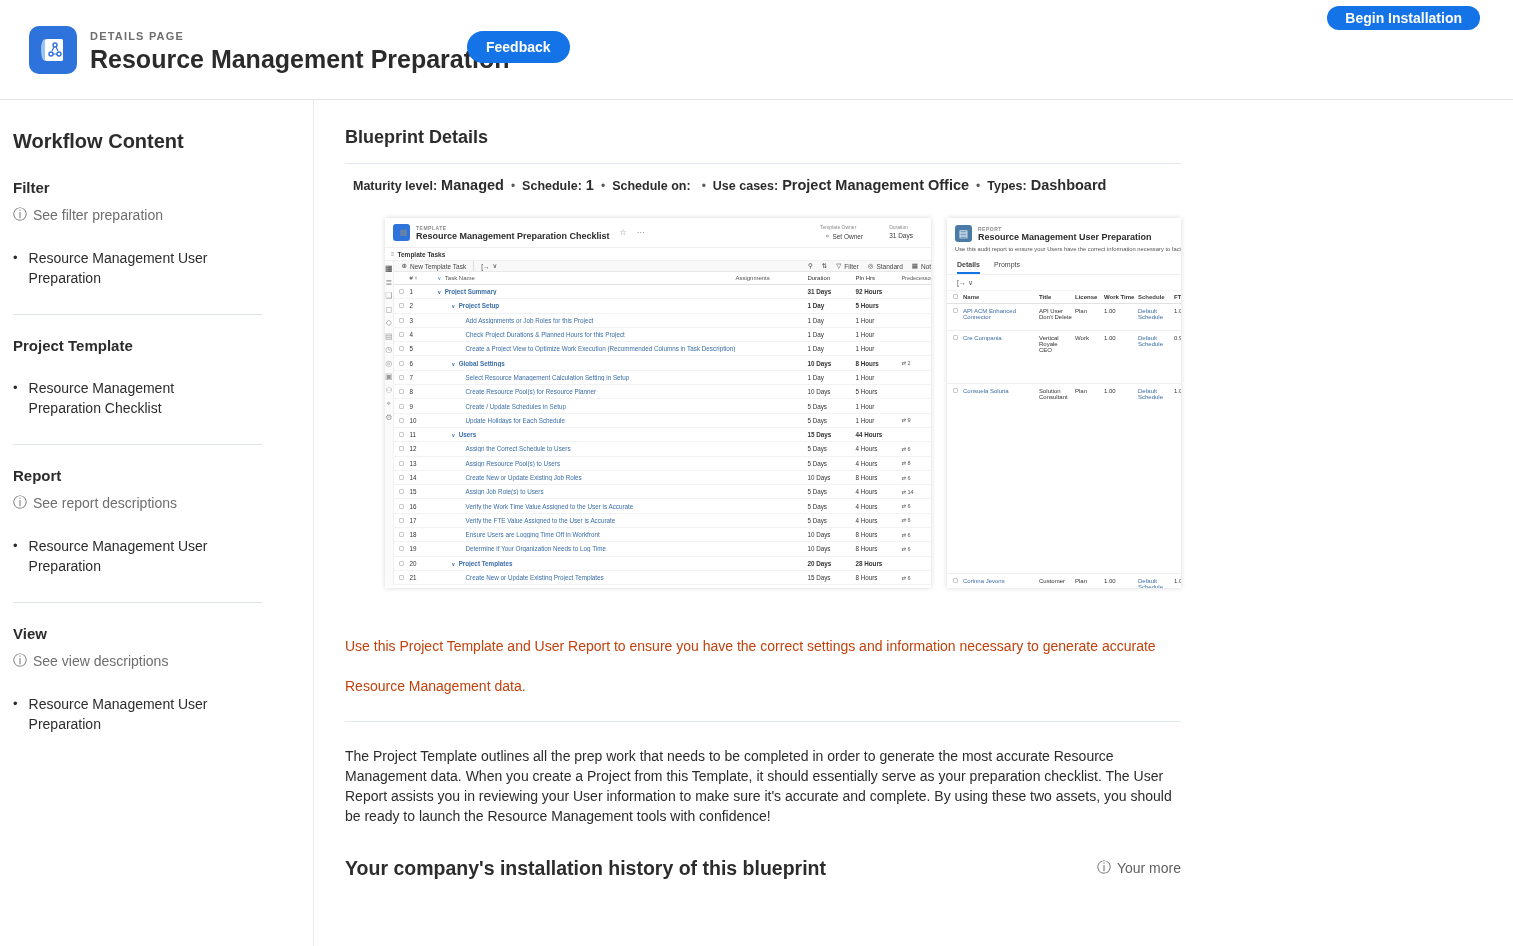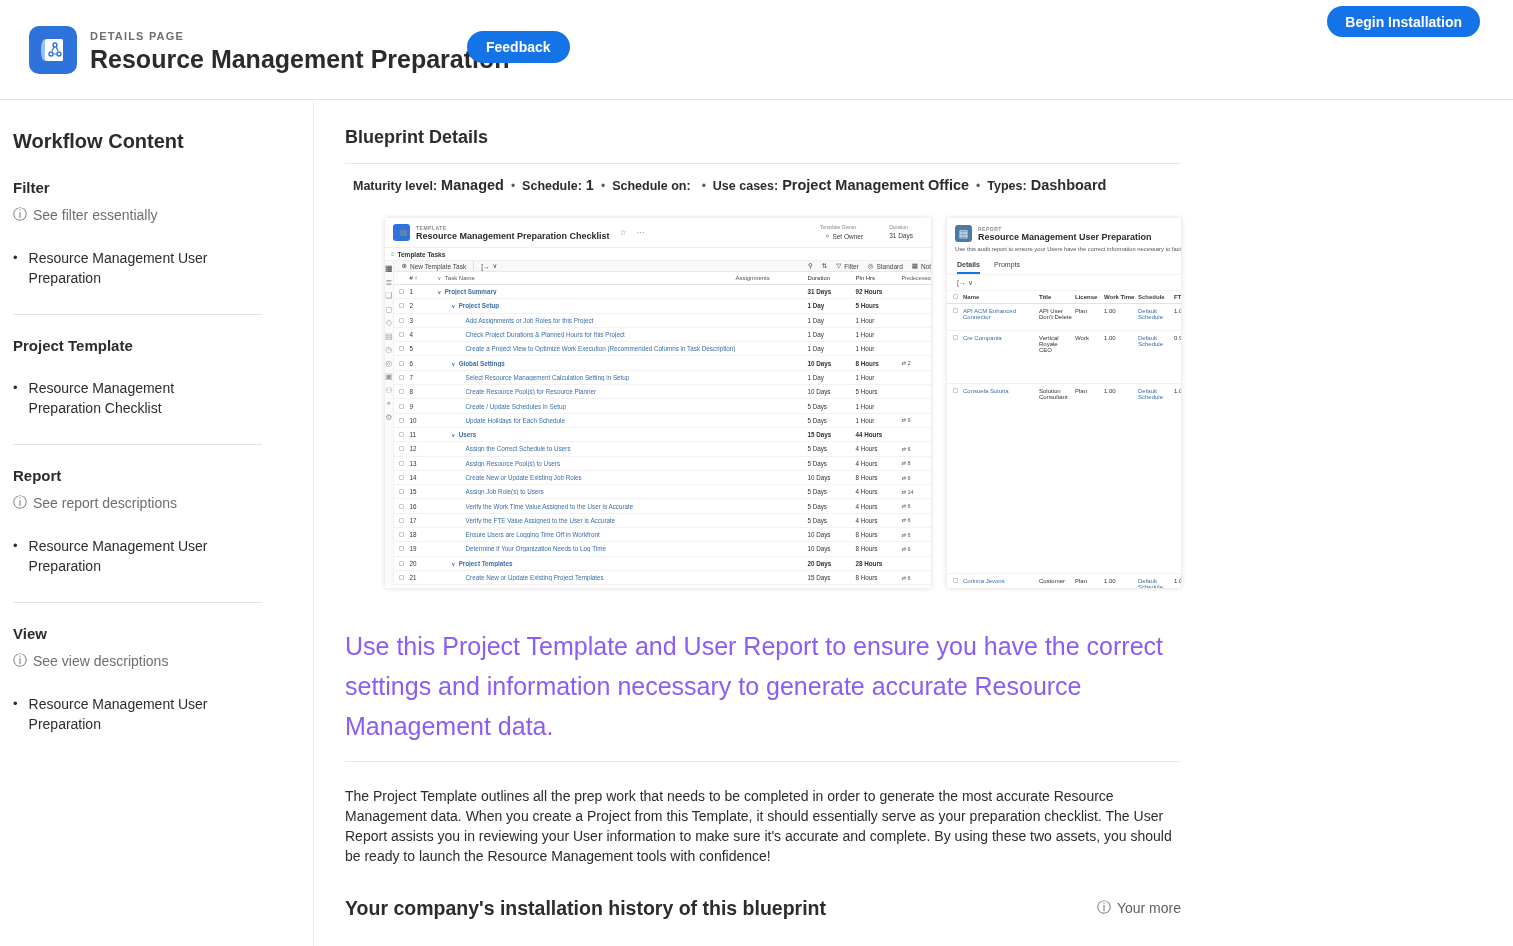--- a/index.html
+++ b/index.html
@@ -10,21 +10,21 @@
   .topbar { position:absolute; left:0; top:0; width:1513px; height:100px; background:#fff;
     border-bottom:1px solid #e4e4e4; }
   .logo { position:absolute; left:29px; top:26px; width:48px; height:48px; border-radius:10px;
     background:#2e72dc; display:flex; align-items:center; justify-content:center; }
   .eyebrow { position:absolute; left:90px; top:30px; font-size:11px; font-weight:bold;
     letter-spacing:1.2px; color:#6e6e6e; }
   .page-title { position:absolute; left:90px; top:45px; font-size:25px; font-weight:bold; color:#2b2b2b; }
   .pill { background:#1473e6; color:#fff; font-weight:bold; font-size:14px; border:none;
     border-radius:16px; cursor:pointer; font-family:inherit; }
   .feedback-btn { position:absolute; left:467px; top:31px; height:32px; padding:0 19px; }
-  .install-btn { position:absolute; right:33px; top:6px; height:31px; padding:0 18px; }
+  .install-btn { position:absolute; right:33px; top:6px; height:24px; padding:0 18px; }
 
   
   .sidebar { position:absolute; left:0; top:100px; width:314px; height:846px;
     border-right:1px solid #ececec; padding:30px 33px 0 13px; }
   .sb-title { font-size:20px; font-weight:bold; margin-bottom:26px; }
   .sb-h { font-size:15px; font-weight:bold; margin-top:22px; }
   .sb-link { display:flex; align-items:center; gap:6px; color:#6e6e6e; font-size:14px;
     margin-top:10px; cursor:pointer; }
   .sb-link .ic { font-size:14px; }
   .sb-items { margin-top:24px; }
@@ -102,21 +102,21 @@
   .rrow.head .r-name { color:#444; }
   .r-title { width:36px; flex:none; color:#333; padding-right:3px; }
   .r-lic { width:29px; flex:none; color:#333; }
   .r-wt { width:34px; flex:none; color:#333; }
   .r-sch { width:36px; flex:none; color:#3a6da6; }
   .rrow.head .r-sch { color:#444; }
   .r-fte { flex:1; color:#333; }
   .rrow.d0 { height:27px; } .rrow.d1 { height:53px; } .rrow.d2 { height:190px; } .rrow.d3 { height:50px; }
 
   
-  .summary { margin-top:38px; font-size:25px; line-height:40px; color:#8b5cf6; max-width:836px; }
+  .summary { margin-top:38px; font-size:14px; line-height:40px; color:#c2410c; max-width:836px; }
   .learn-h { margin-top:25px; font-size:17.5px; font-weight:bold; }
   .para { margin-top:24px; font-size:14px; line-height:20px; color:#2c2c2c; max-width:836px; }
   .footer-row { margin-top:31px; display:flex; align-items:flex-start; }
   .footer-h { font-size:19.5px; font-weight:bold; }
   .learn-more { margin-left:auto; display:flex; gap:6px; align-items:center; color:#5f5f5f;
     font-size:14px; cursor:pointer; margin-top:2px; }
   .ic { font-style:normal; }
 </style>
 </head>
 <body>
@@ -137,21 +137,21 @@
   <button class="pill feedback-btn">Feedback</button>
   <button class="pill install-btn">Begin Installation</button>
 </div>
 
 <div class="sidebar">
   <div class="sb-title">Workflow Content</div>
   <div id="sb-sections">
       <div class="sb-h">Filter</div>
       <div class="sb-link">
         <span class="ic">ⓘ</span>
-        <span>See filter essentially</span>
+        <span>See filter preparation</span>
       </div>
       <div class="sb-items">
         <div class="sb-item">
           <span class="blt">•</span>
           <span>Resource Management User Preparation</span>
         </div>
       </div>
       <hr class="sb-hr">
       <div class="sb-h">Project Template</div>
       <div class="sb-items">

